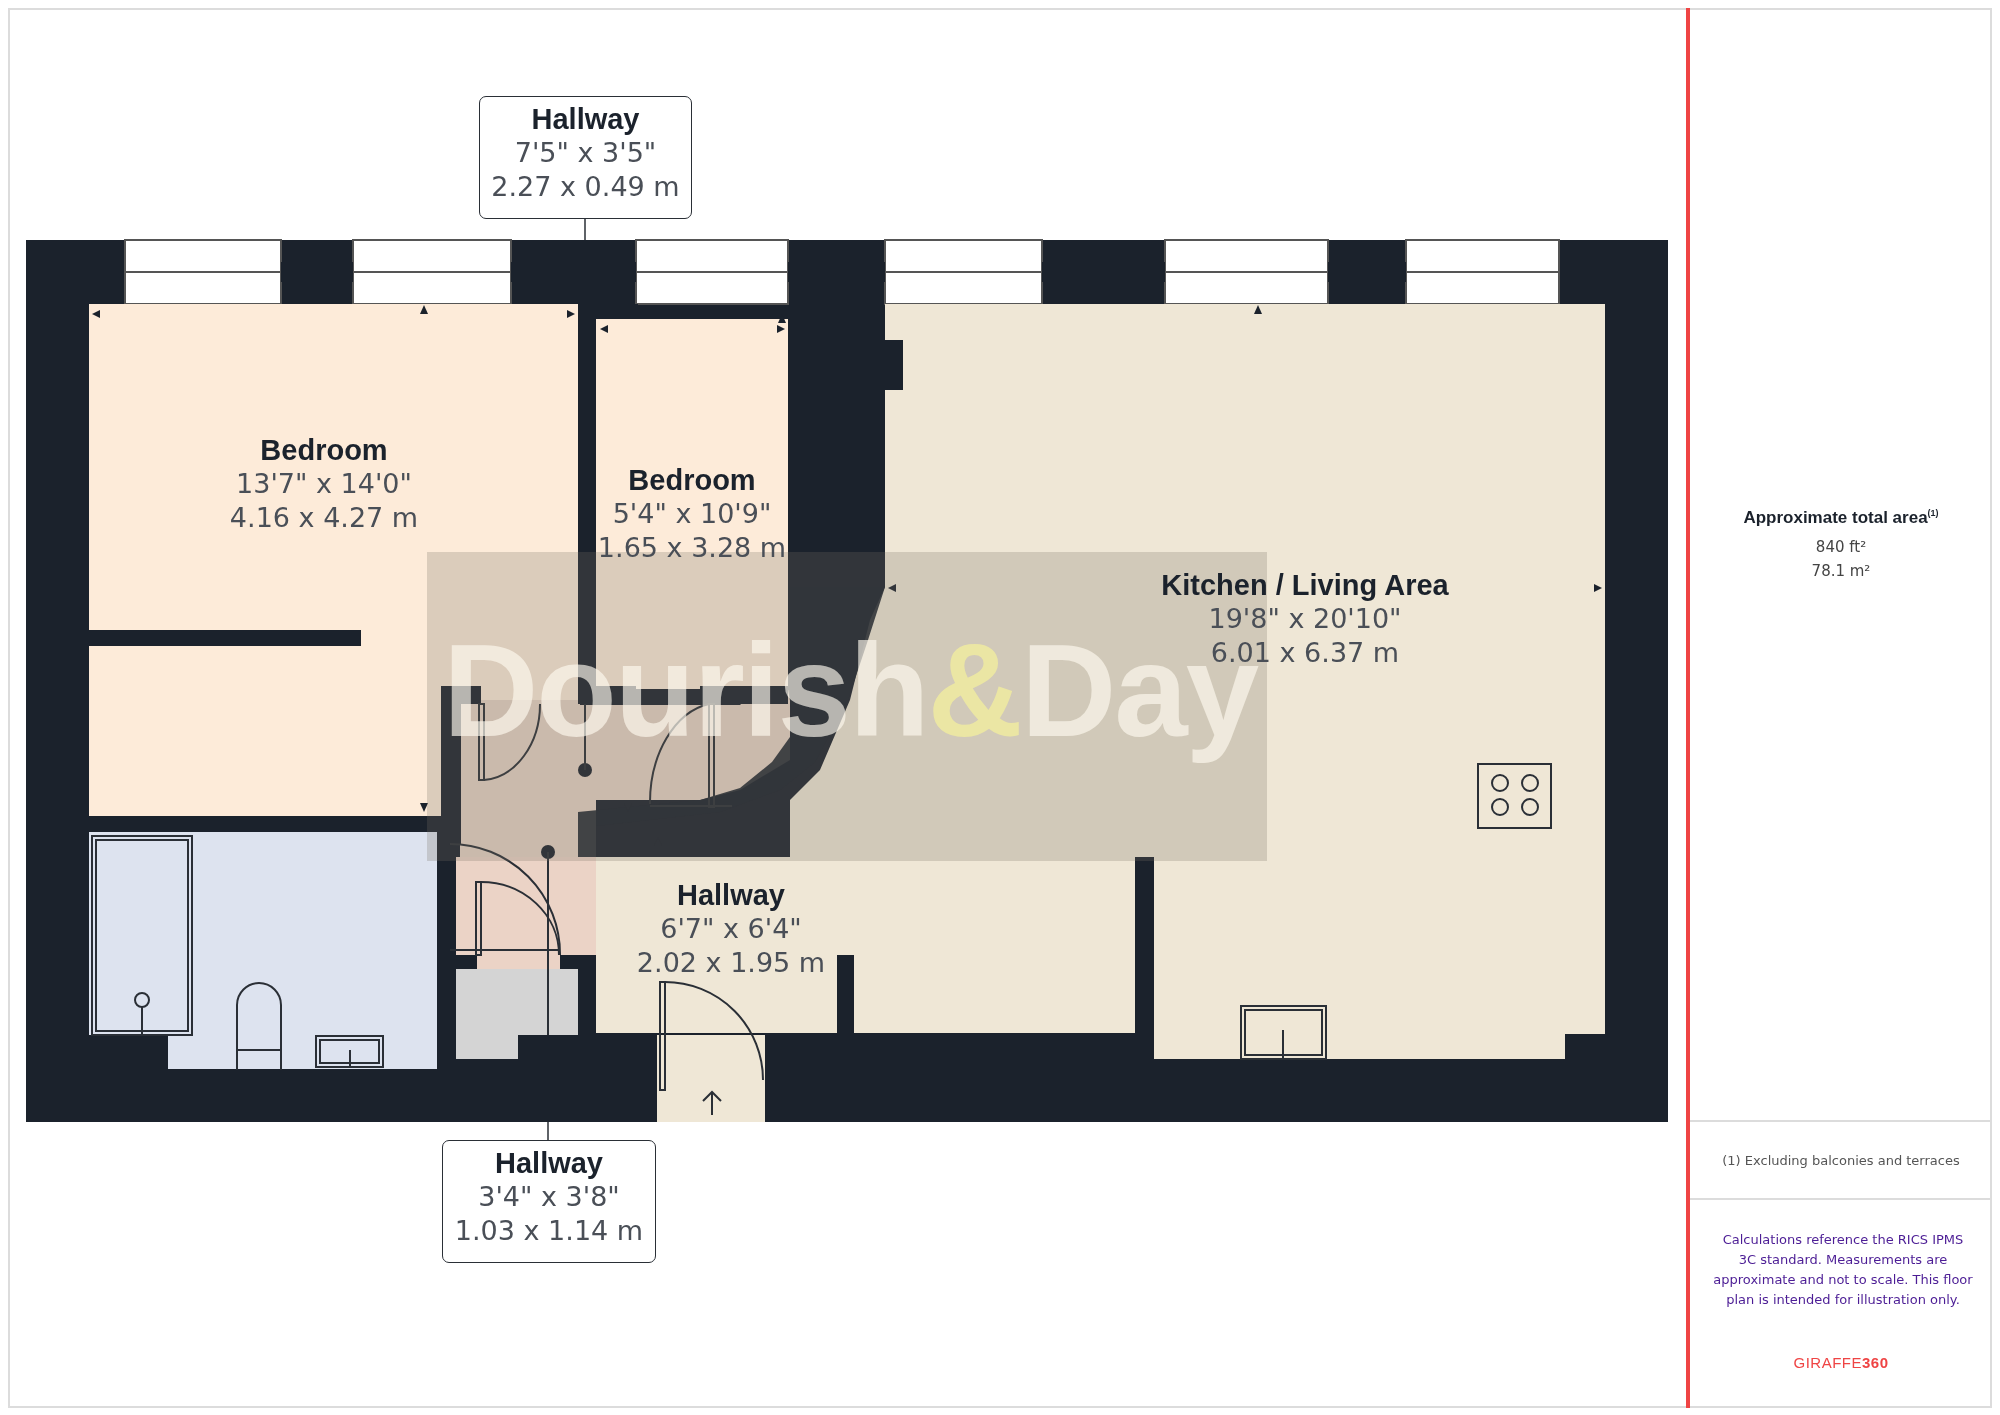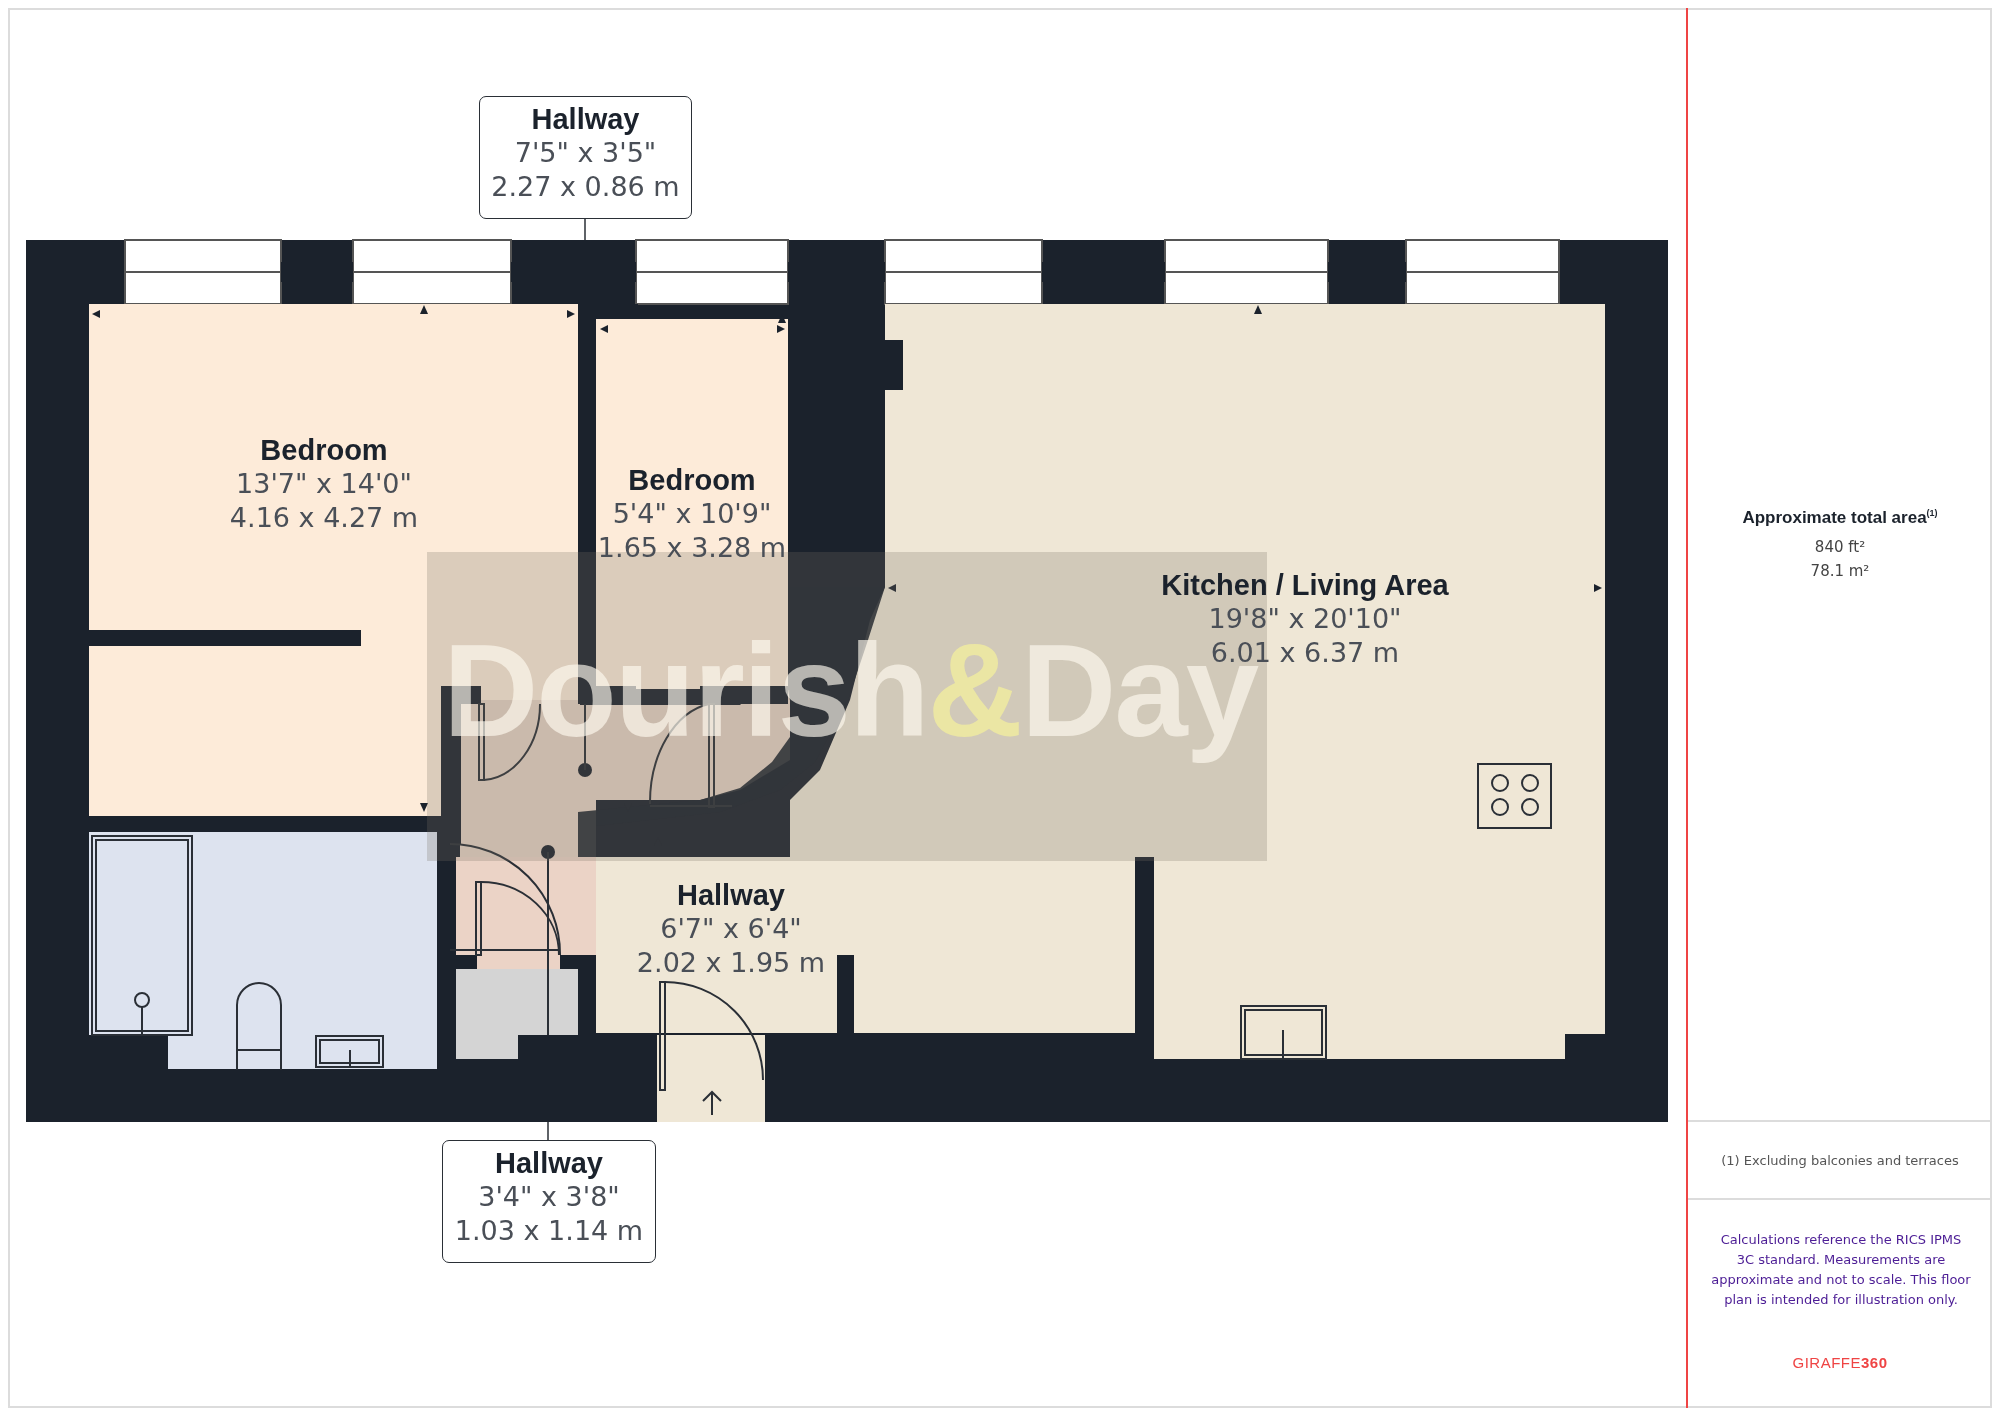--- a/index.html
+++ b/index.html
@@ -3,21 +3,21 @@
 <meta charset="utf-8">
 <style>
   html, body { margin: 0; padding: 0; background: #ffffff; }
   body { width: 2000px; height: 1415px; position: relative; overflow: hidden;
          font-family: "DejaVu Sans", sans-serif; color: #1b222c; }
   .frame { position: absolute; left: 8px; top: 8px; width: 1984px; height: 1400px;
            border: 2px solid #dcdcdc; box-sizing: border-box; }
   .plan-area { position: absolute; left: 0; top: 0; width: 1686px; height: 1415px; }
   svg.plan { position: absolute; left: 0; top: 0; }
   .sidebar { position: absolute; left: 1686px; top: 8px; width: 306px; height: 1400px;
-             border-left: 2px solid #ef4444; box-sizing: border-box; }
+             border-left: 4px solid #ef4444; box-sizing: border-box; }
   .area-block { position: absolute; left: 0; top: 500px; width: 100%; text-align: center; }
   .area-title { font-family: "Liberation Sans", sans-serif; font-weight: bold; font-size: 17px; color: #1b222c; }
   .area-title sup { font-size: 9px; }
   .area-value { font-family: "DejaVu Sans", sans-serif; font-size: 15px; color: #444; margin-top: 10px; }
   .area-value + .area-value { margin-top: 6px; }
   .note-block { position: absolute; left: 0; top: 1112px; width: 100%; height: 80px;
                 border-top: 2px solid #dcdcdc; border-bottom: 2px solid #dcdcdc; box-sizing: border-box;
                 display: flex; align-items: center; justify-content: center;
                 font-size: 13px; color: #555; }
   .disclaimer { position: absolute; left: 22px; top: 1222px; width: 262px; text-align: center;
@@ -179,21 +179,21 @@
   </div>
   <div class="room-label" style="left:731px; top:855px;">
     <div class="room-name">Hallway</div>
     <div class="room-dim">6'7" x 6'4"</div>
     <div class="room-dim">2.02 x 1.95 m</div>
   </div>
 
   <div class="label-box" style="left:479px; top:96px; width:213px; height:123px;">
     <div class="box-name">Hallway</div>
     <div class="box-dim">7'5" x 3'5"</div>
-    <div class="box-dim">2.27 x 0.86 m</div>
+    <div class="box-dim">2.27 x 0.49 m</div>
   </div>
   <div class="label-box" style="left:442px; top:1140px; width:214px; height:123px;">
     <div class="box-name">Hallway</div>
     <div class="box-dim">3'4" x 3'8"</div>
     <div class="box-dim">1.03 x 1.14 m</div>
   </div>
 </div>
 
 <div class="sidebar">
   <div class="area-block">

